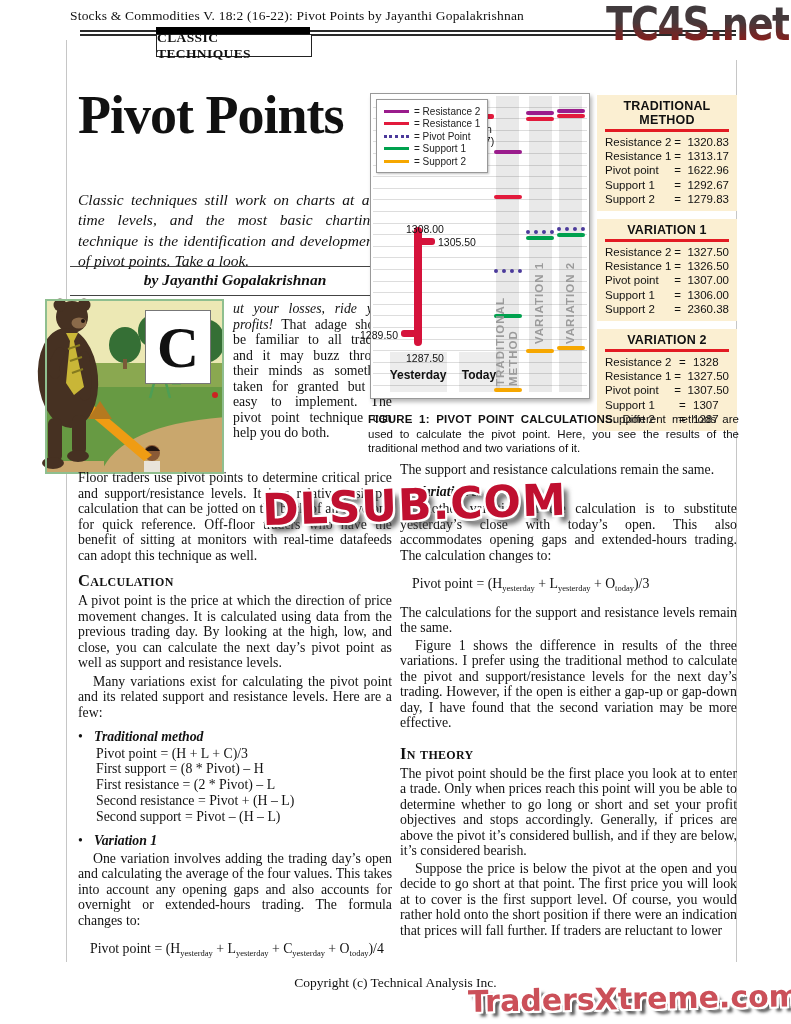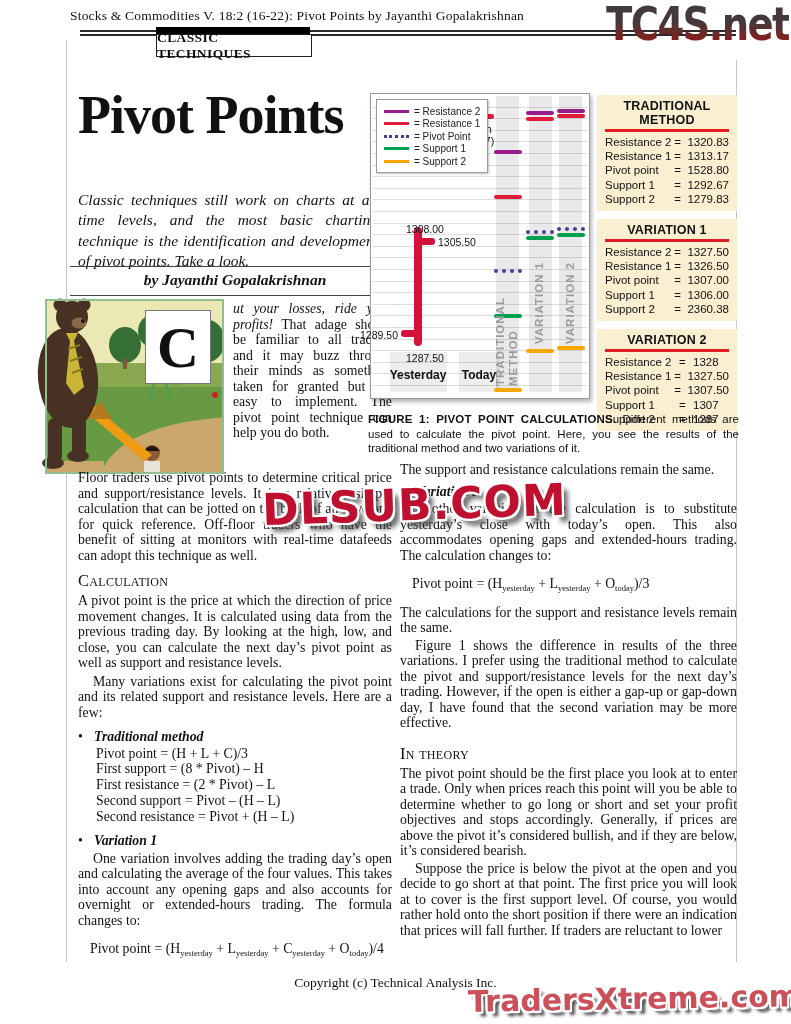--- a/index.html
+++ b/index.html
@@ -32,21 +32,21 @@
   .illo{left:0;top:283px;width:225px;height:192px;}
   .dropcap{left:145px;top:310px;width:64px;height:72px;background:#fff;border:1px solid #777;
            display:flex;align-items:center;justify-content:center;font-size:58px;font-weight:bold;z-index:6;}
   .opening{left:233px;top:301px;width:159px;font-size:13.8px;line-height:15.6px;text-align:justify;}
   .seg-i{font-style:italic;}
   .body-txt{font-size:13.8px;line-height:15.5px;text-align:justify;}
   .floorpara{left:78px;top:470px;width:314px;}
   .colflow{z-index:5;}
   .leftflow{left:78px;top:572px;width:314px;}
   .rightflow{left:400px;top:462px;width:337px;}
-  .schead{font-variant:small-caps;font-weight:normal;font-size:16.5px;line-height:18px;margin:10px 0 3px 0;letter-spacing:.3px;}
+  .schead{font-variant:small-caps;font-weight:bold;font-size:16.5px;line-height:18px;margin:10px 0 3px 0;letter-spacing:.3px;}
   .schead:first-child{margin-top:0;}
   .p{margin:0;}
   .p.ind{text-indent:15px;}
   .bullet{margin:9px 0 0 0;}
   .bullet .bhead{font-weight:bold;font-style:italic;}
   .bullet .bdot{display:inline-block;width:16px;}
   .flines{margin:1px 0 0 18px;line-height:15.8px;}
   .formula{margin:13px 0 13px 12px;font-size:13.8px;}
   sub.fsub{font-size:8.5px;vertical-align:-3px;line-height:0;}
 
@@ -172,22 +172,22 @@
   <div class="abs leftflow colflow body-txt">
     <div class="schead">Calculation</div>
     <p class="p">A pivot point is the price at which the direction of price movement changes. It is calculated using data from the previous trading day. By looking at the high, low, and close, you can calculate the next day’s pivot point as well as support and resistance levels.</p>
     <p class="p ind" style="margin-top:3px;">Many variations exist for calculating the pivot point and its related support and resistance levels. Here are a few:</p>
     <div class="bullet">
       <span class="bdot">•</span><span class="bhead">Traditional method</span>
       <div class="flines" id="trad-lines">
           <div>Pivot point = (H + L + C)/3</div>
           <div>First support = (8 * Pivot) – H</div>
           <div>First resistance = (2 * Pivot) – L</div>
+          <div>Second resistance = Pivot + (H – L)</div>
           <div>Second support = Pivot – (H – L)</div>
-          <div>Second resistance = Pivot + (H – L)</div>
         </div>
     </div>
     <div class="bullet">
       <span class="bdot">•</span><span class="bhead">Variation 1</span>
       <p class="p ind" style="margin-top:2px;">One variation involves adding the trading day’s open and calculating the average of the four values. This takes into account any opening gaps and also accounts for overnight or extended-hours trading. The formula changes to:</p>
     </div>
     <div class="formula"><span>Pivot point = (H</span><sub class="fsub">yesterday</sub><span> + L</span><sub class="fsub">yesterday</sub><span> + C</span><sub class="fsub">yesterday</sub><span> + O</span><sub class="fsub">today</sub><span>)/4</span></div>
   </div>
 
   <div class="abs rightflow colflow body-txt">
@@ -275,21 +275,21 @@
           <div class="pv">1320.83</div>
         </div>
         <div class="prow">
           <div class="pl">Resistance 1</div>
           <div class="pe">=</div>
           <div class="pv">1313.17</div>
         </div>
         <div class="prow">
           <div class="pl">Pivot point</div>
           <div class="pe">=</div>
-          <div class="pv">1528.80</div>
+          <div class="pv">1622.96</div>
         </div>
         <div class="prow">
           <div class="pl">Support 1</div>
           <div class="pe">=</div>
           <div class="pv">1292.67</div>
         </div>
         <div class="prow">
           <div class="pl">Support 2</div>
           <div class="pe">=</div>
           <div class="pv">1279.83</div>

